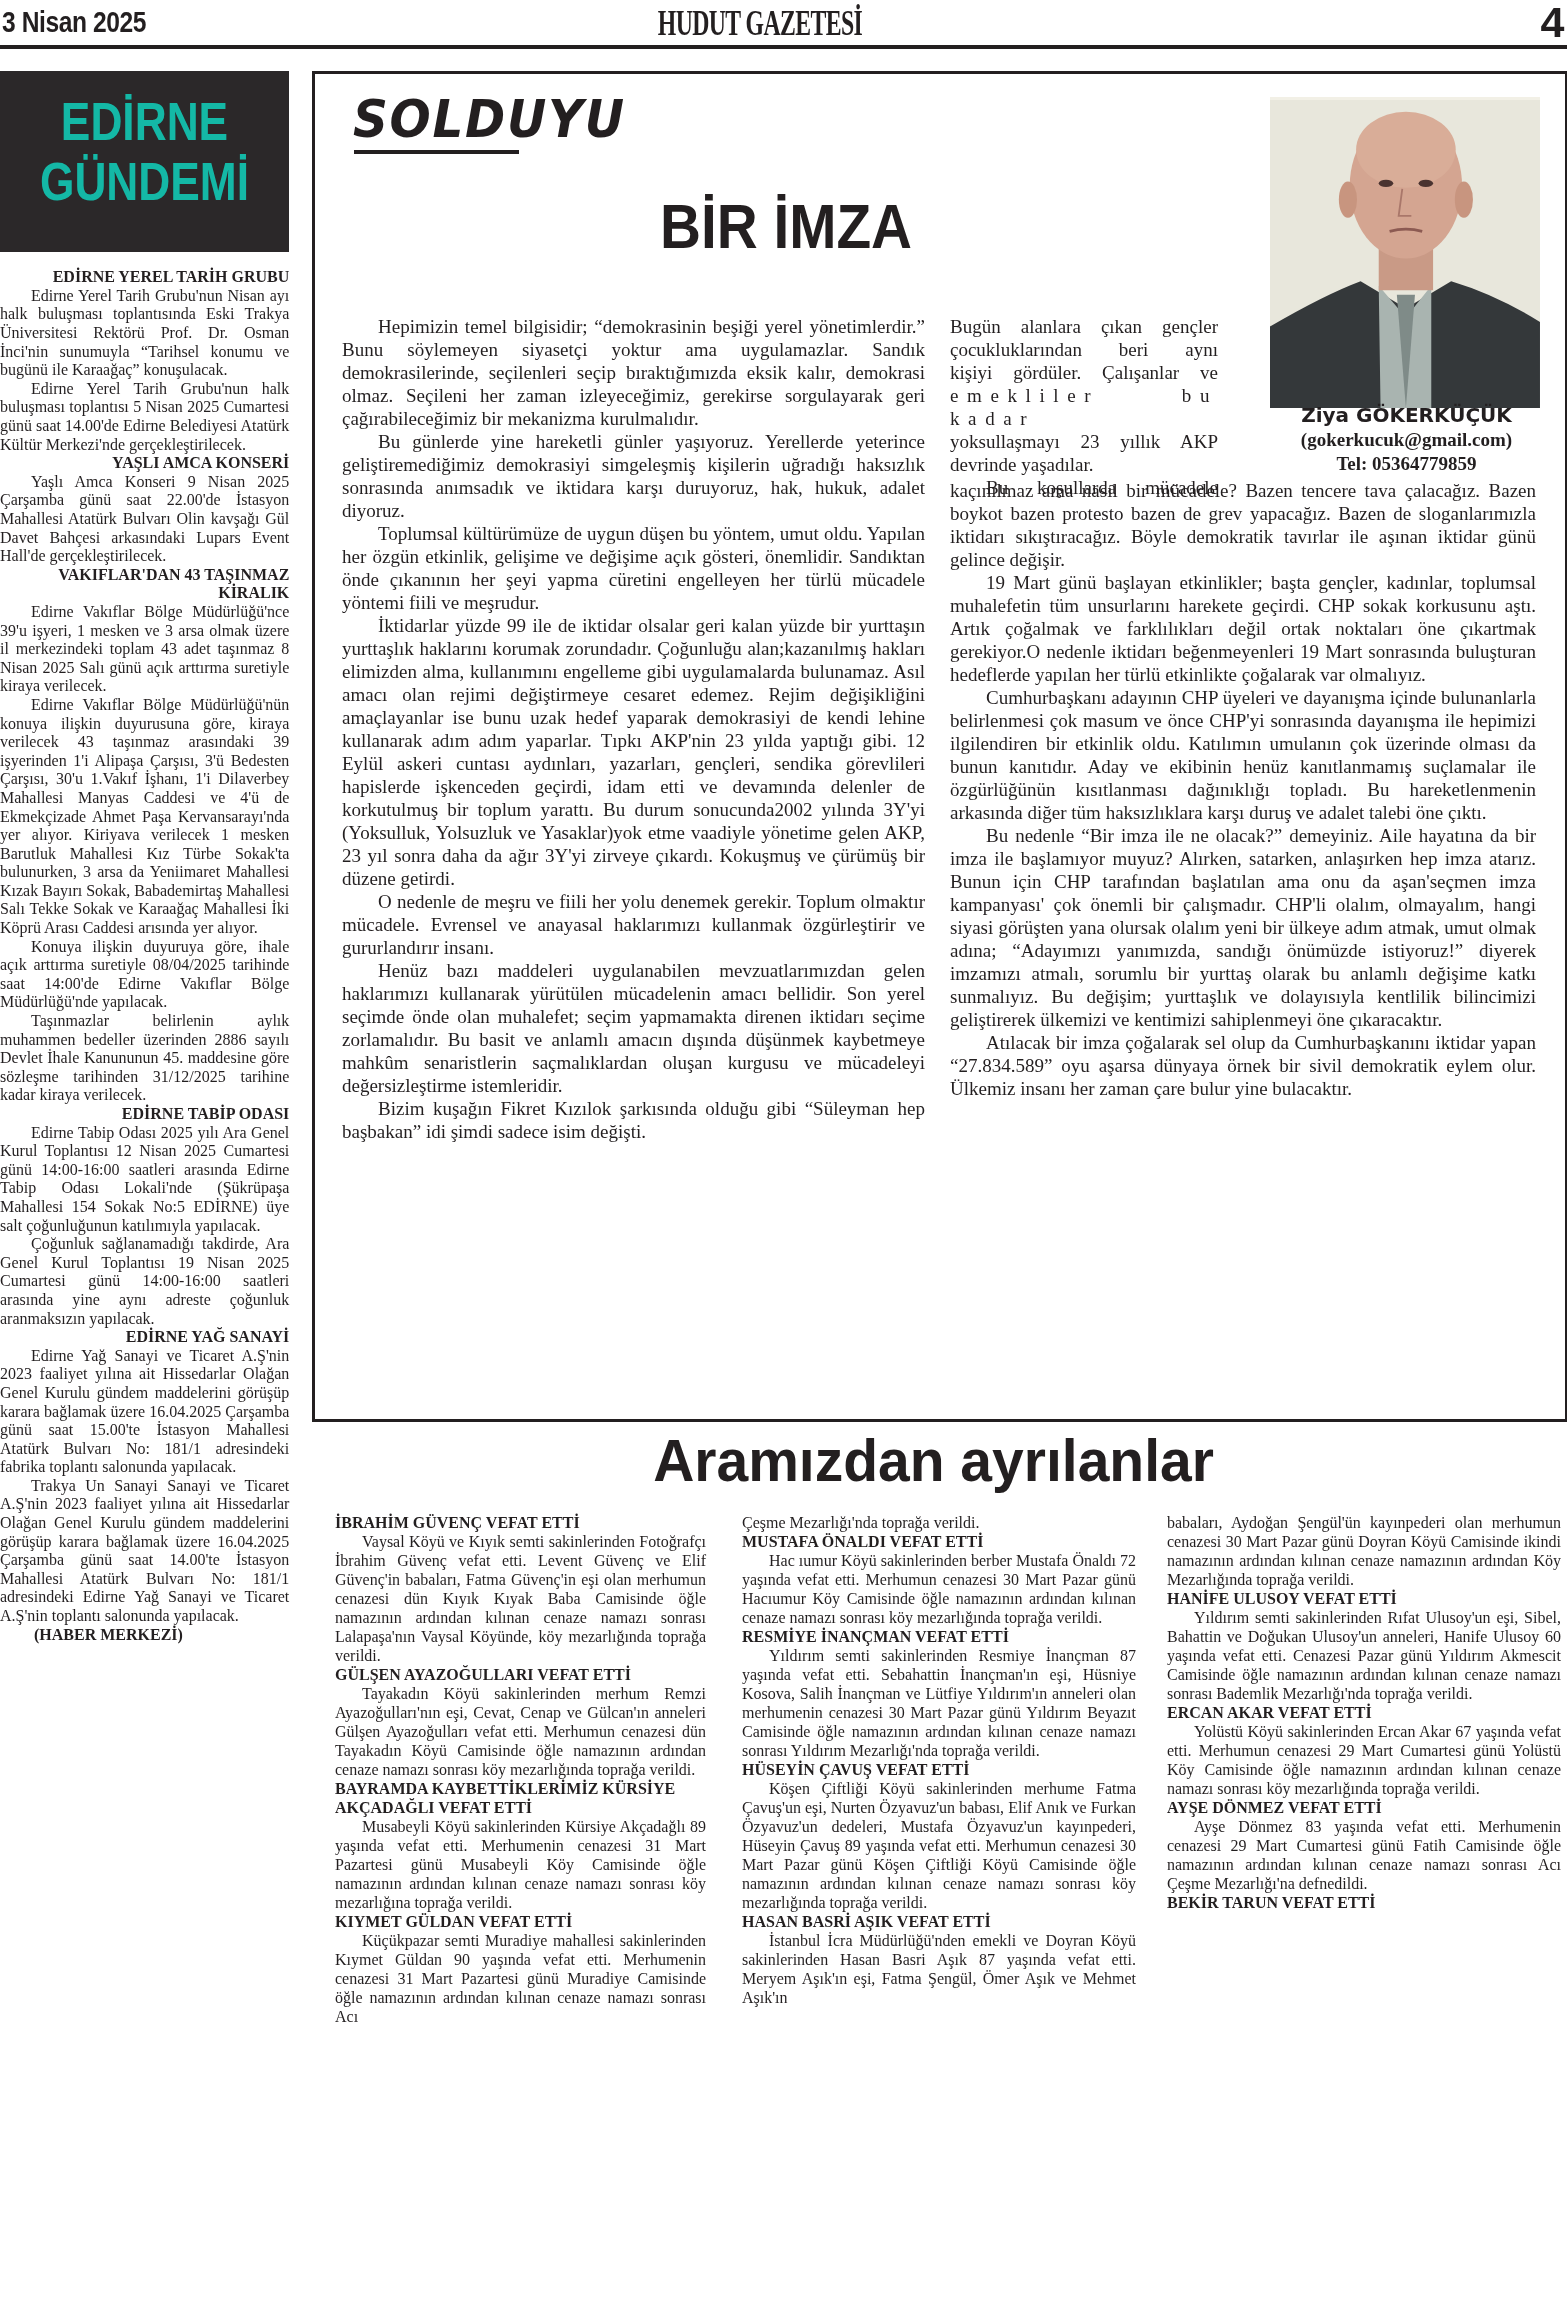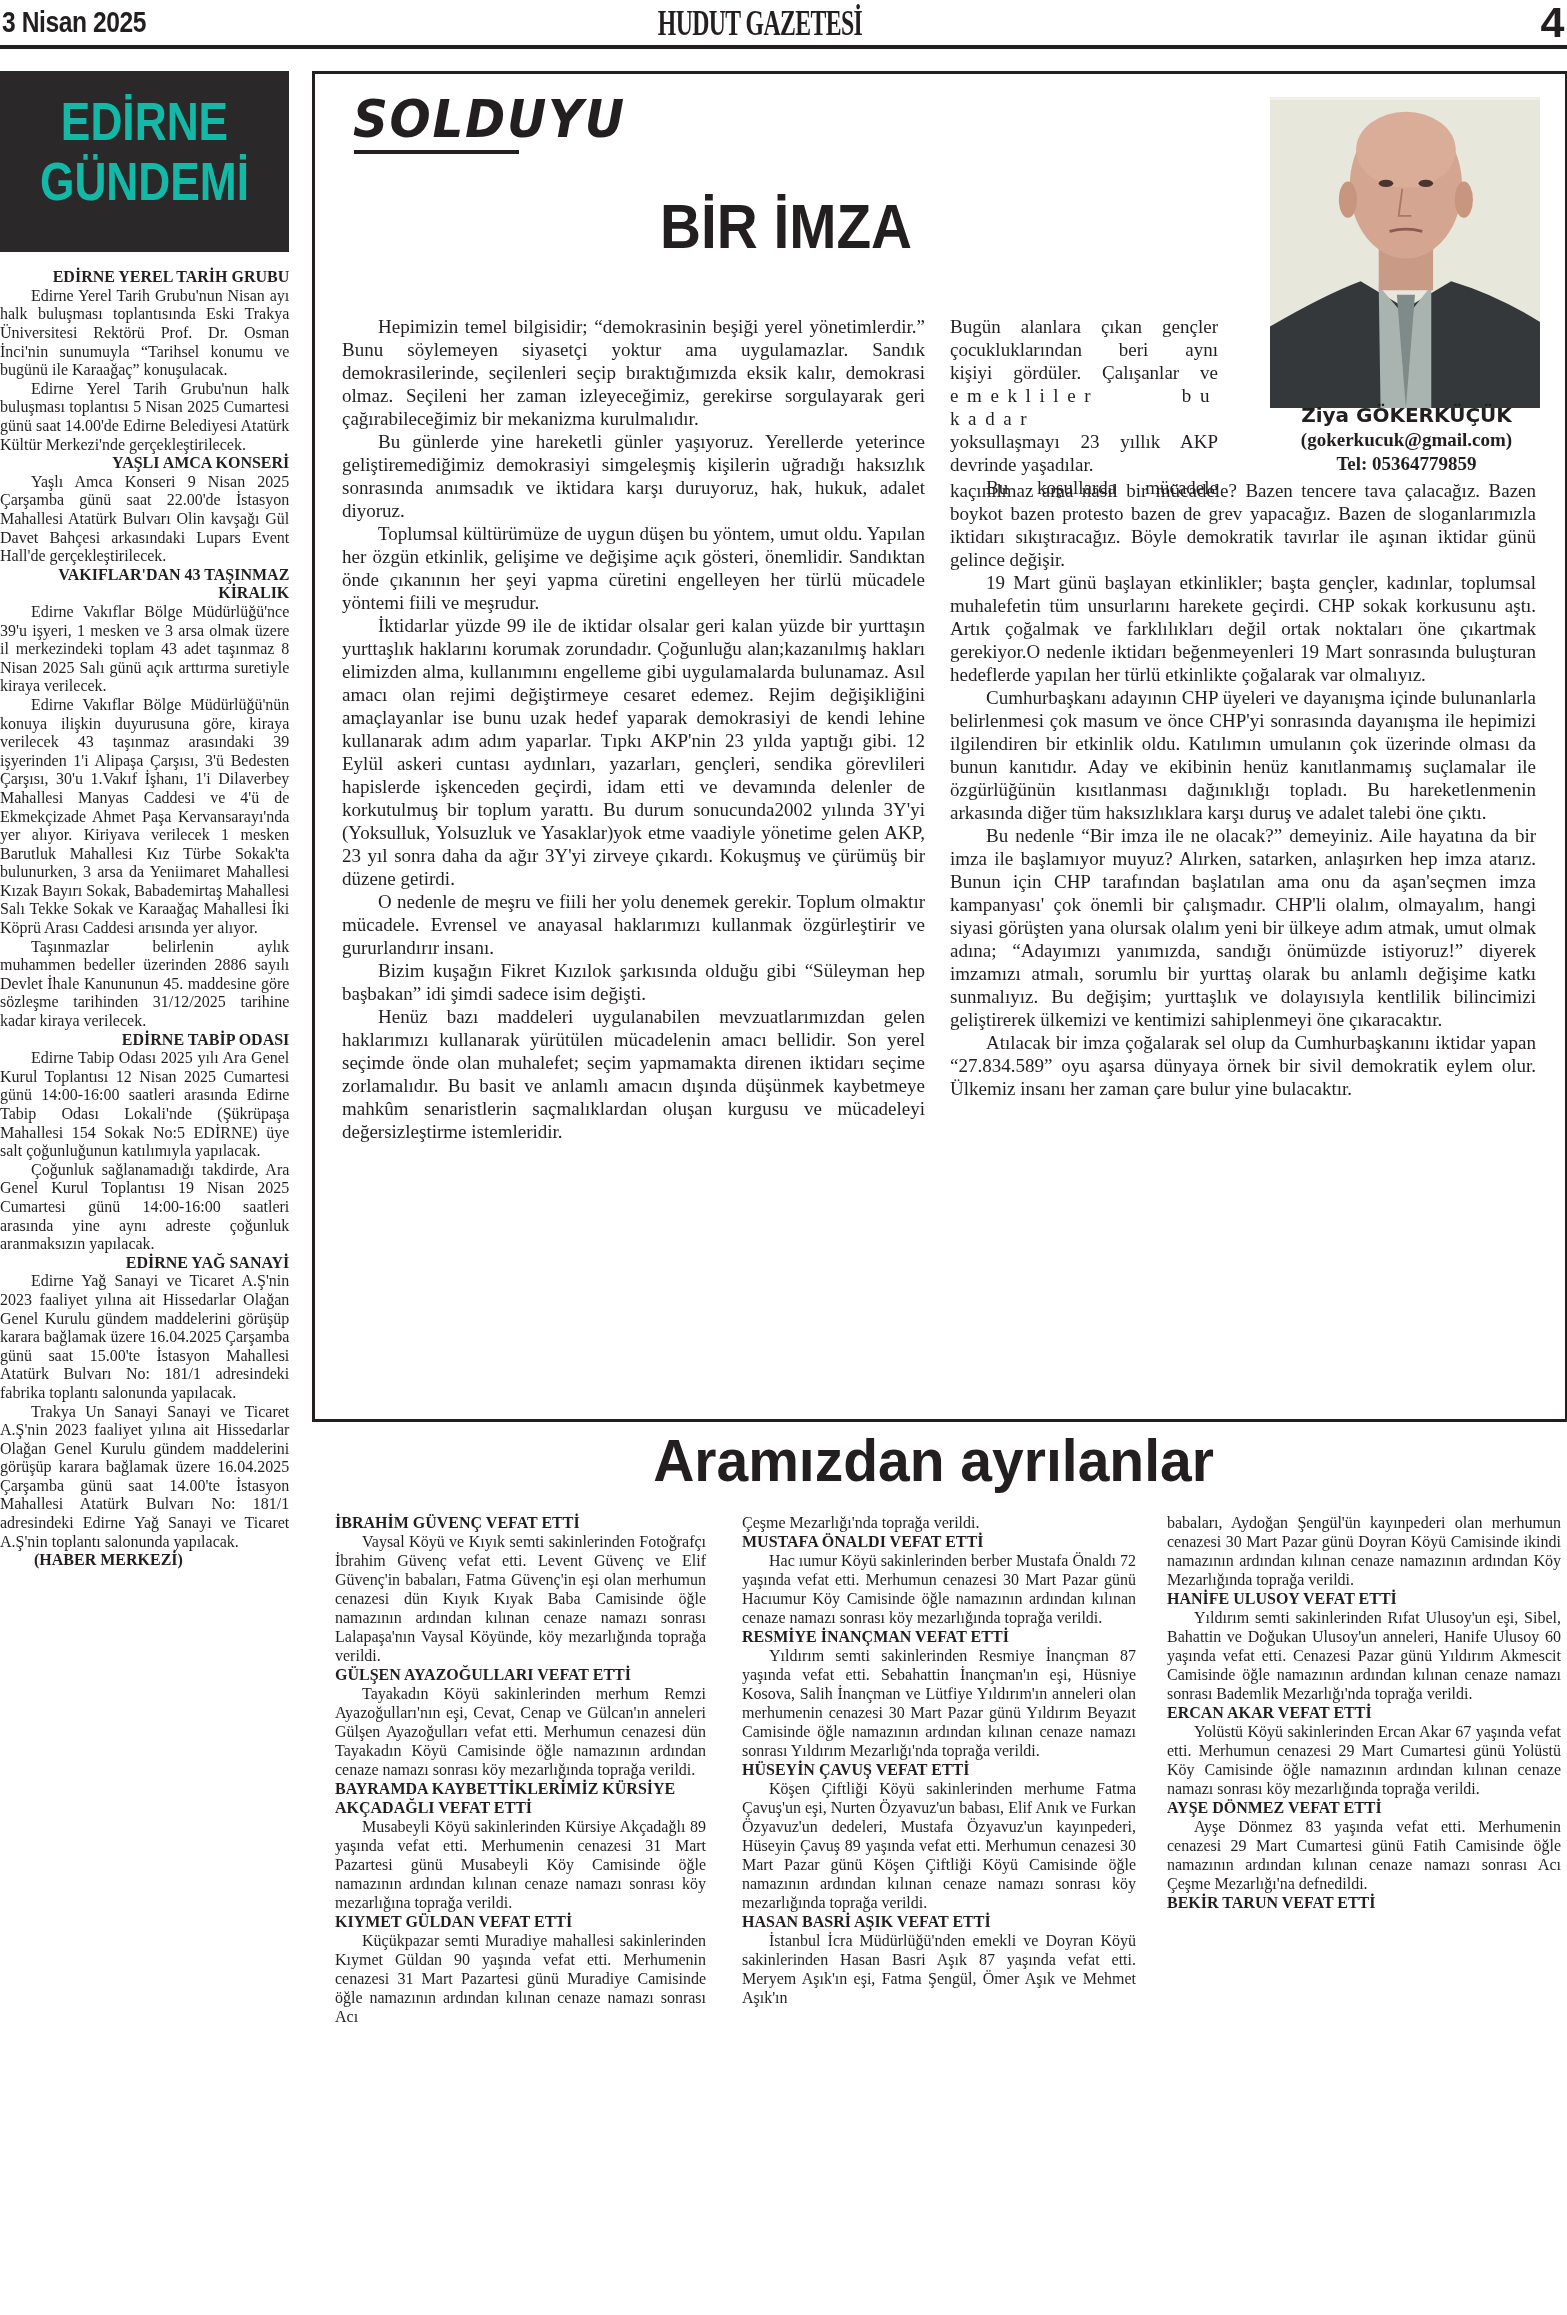--- a/index.html
+++ b/index.html
@@ -78,20 +78,21 @@
       <p>Edirne Yerel Tarih Grubu'nun halk buluşması toplantısı 5 Nisan 2025 Cumartesi günü saat 14.00'de Edirne Belediyesi Atatürk Kültür Merkezi'nde gerçekleştirilecek.</p>
     </section>
     <section>
       <h3>YAŞLI AMCA KONSERİ</h3>
       <p>Yaşlı Amca Konseri 9 Nisan 2025 Çarşamba günü saat 22.00'de İstasyon Mahallesi Atatürk Bulvarı Olin kavşağı Gül Davet Bahçesi arkasındaki Lupars Event Hall'de gerçekleştirilecek.</p>
     </section>
     <section>
       <h3>VAKIFLAR'DAN 43 TAŞINMAZ KİRALIK</h3>
       <p>Edirne Vakıflar Bölge Müdürlüğü'nce 39'u işyeri, 1 mesken ve 3 arsa olmak üzere il merkezindeki toplam 43 adet taşınmaz 8 Nisan 2025 Salı günü açık arttırma suretiyle kiraya verilecek.</p>
       <p>Edirne Vakıflar Bölge Müdürlüğü'nün konuya ilişkin duyurusuna göre, kiraya verilecek 43 taşınmaz arasındaki 39 işyerinden 1'i Alipaşa Çarşısı, 3'ü Bedesten Çarşısı, 30'u 1.Vakıf İşhanı, 1'i Dilaverbey Mahallesi Manyas Caddesi ve 4'ü de Ekmekçizade Ahmet Paşa Kervansarayı'nda yer alıyor. Kiriyava verilecek 1 mesken Barutluk Mahallesi Kız Türbe Sokak'ta bulunurken, 3 arsa da Yeniimaret Mahallesi Kızak Bayırı Sokak, Babademirtaş Mahallesi Salı Tekke Sokak ve Karaağaç Mahallesi İki Köprü Arası Caddesi arısında yer alıyor.</p>
+      <p>Konuya ilişkin duyuruya göre, ihale açık arttırma suretiyle 08/04/2025 tarihinde saat 14:00'de Edirne Vakıflar Bölge Müdürlüğü'nde yapılacak.</p>
       <p>Taşınmazlar belirlenin aylık muhammen bedeller üzerinden 2886 sayılı Devlet İhale Kanununun 45. maddesine göre sözleşme tarihinden 31/12/2025 tarihine kadar kiraya verilecek.</p>
     </section>
     <section>
       <h3>EDİRNE TABİP ODASI</h3>
       <p>Edirne Tabip Odası 2025 yılı Ara Genel Kurul Toplantısı 12 Nisan 2025 Cumartesi günü 14:00-16:00 saatleri arasında Edirne Tabip Odası Lokali'nde (Şükrüpaşa Mahallesi 154 Sokak No:5 EDİRNE) üye salt çoğunluğunun katılımıyla yapılacak.</p>
       <p>Çoğunluk sağlanamadığı takdirde, Ara Genel Kurul Toplantısı 19 Nisan 2025 Cumartesi günü 14:00-16:00 saatleri arasında yine aynı adreste çoğunluk aranmaksızın yapılacak.</p>
     </section>
     <section>
       <h3>EDİRNE YAĞ SANAYİ</h3>
       <p>Edirne Yağ Sanayi ve Ticaret A.Ş'nin 2023 faaliyet yılına ait Hissedarlar Olağan Genel Kurulu gündem maddelerini görüşüp karara bağlamak üzere 16.04.2025 Çarşamba günü saat 15.00'te İstasyon Mahallesi Atatürk Bulvarı No: 181/1 adresindeki fabrika toplantı salonunda yapılacak.</p>
@@ -128,22 +129,22 @@
   <div class="em">(gokerkucuk@gmail.com)</div>
   <div class="tel">Tel: 05364779859</div>
 </div>
 
 <div class="colA col-text">
   <p>Hepimizin temel bilgisidir; “demokrasinin beşiği yerel yönetimlerdir.” Bunu söylemeyen siyasetçi yoktur ama uygulamazlar. Sandık demokrasilerinde, seçilenleri seçip bıraktığımızda eksik kalır, demokrasi olmaz. Seçileni her zaman izleyeceğimiz, gerekirse sorgulayarak geri çağırabileceğimiz bir mekanizma kurulmalıdır.</p>
   <p>Bu günlerde yine hareketli günler yaşıyoruz. Yerellerde yeterince geliştiremediğimiz demokrasiyi simgeleşmiş kişilerin uğradığı haksızlık sonrasında anımsadık ve iktidara karşı duruyoruz, hak, hukuk, adalet diyoruz.</p>
   <p>Toplumsal kültürümüze de uygun düşen bu yöntem, umut oldu. Yapılan her özgün etkinlik, gelişime ve değişime açık gösteri, önemlidir. Sandıktan önde çıkanının her şeyi yapma cüretini engelleyen her türlü mücadele yöntemi fiili ve meşrudur.</p>
   <p>İktidarlar yüzde 99 ile de iktidar olsalar geri kalan yüzde bir yurttaşın yurttaşlık haklarını korumak zorundadır. Çoğunluğu alan;kazanılmış hakları elimizden alma, kullanımını engelleme gibi uygulamalarda bulunamaz. Asıl amacı olan rejimi değiştirmeye cesaret edemez. Rejim değişikliğini amaçlayanlar ise bunu uzak hedef yaparak demokrasiyi de kendi lehine kullanarak adım adım yaparlar. Tıpkı AKP'nin 23 yılda yaptığı gibi. 12 Eylül askeri cuntası aydınları, yazarları, gençleri, sendika görevlileri hapislerde işkenceden geçirdi, idam etti ve devamında delenler de korkutulmuş bir toplum yarattı. Bu durum sonucunda2002 yılında 3Y'yi (Yoksulluk, Yolsuzluk ve Yasaklar)yok etme vaadiyle yönetime gelen AKP, 23 yıl sonra daha da ağır 3Y'yi zirveye çıkardı. Kokuşmuş ve çürümüş bir düzene getirdi.</p>
   <p>O nedenle de meşru ve fiili her yolu denemek gerekir. Toplum olmaktır mücadele. Evrensel ve anayasal haklarımızı kullanmak özgürleştirir ve gururlandırır insanı.</p>
+  <p>Henüz bazı maddeleri uygulanabilen mevzuatlarımızdan gelen haklarımızı kullanarak yürütülen mücadelenin amacı bellidir. Son yerel seçimde önde olan muhalefet; seçim yapmamakta direnen iktidarı seçime zorlamalıdır. Bu basit ve anlamlı amacın dışında düşünmek kaybetmeye mahkûm senaristlerin saçmalıklardan oluşan kurgusu ve mücadeleyi değersizleştirme istemleridir.</p>
   <p>Bizim kuşağın Fikret Kızılok şarkısında olduğu gibi “Süleyman hep başbakan” idi şimdi sadece isim değişti.</p>
-  <p>Henüz bazı maddeleri uygulanabilen mevzuatlarımızdan gelen haklarımızı kullanarak yürütülen mücadelenin amacı bellidir. Son yerel seçimde önde olan muhalefet; seçim yapmamakta direnen iktidarı seçime zorlamalıdır. Bu basit ve anlamlı amacın dışında düşünmek kaybetmeye mahkûm senaristlerin saçmalıklardan oluşan kurgusu ve mücadeleyi değersizleştirme istemleridir.</p>
 </div>
 
 <div class="colB col-text" style="text-align:justify; text-align-last:justify;">
   <div style="text-indent:0">Bugün alanlara çıkan gençler</div>
   <div>çocukluklarından beri aynı</div>
   <div>kişiyi gördüler. Çalışanlar ve</div>
   <div class="spaced">emekliler bu kadar</div>
   <div>yoksullaşmayı 23 yıllık AKP</div>
   <div style="text-align-last:left">devrinde yaşadılar.</div>
   <div style="padding-left:36px">Bu koşullarda mücadele</div>

